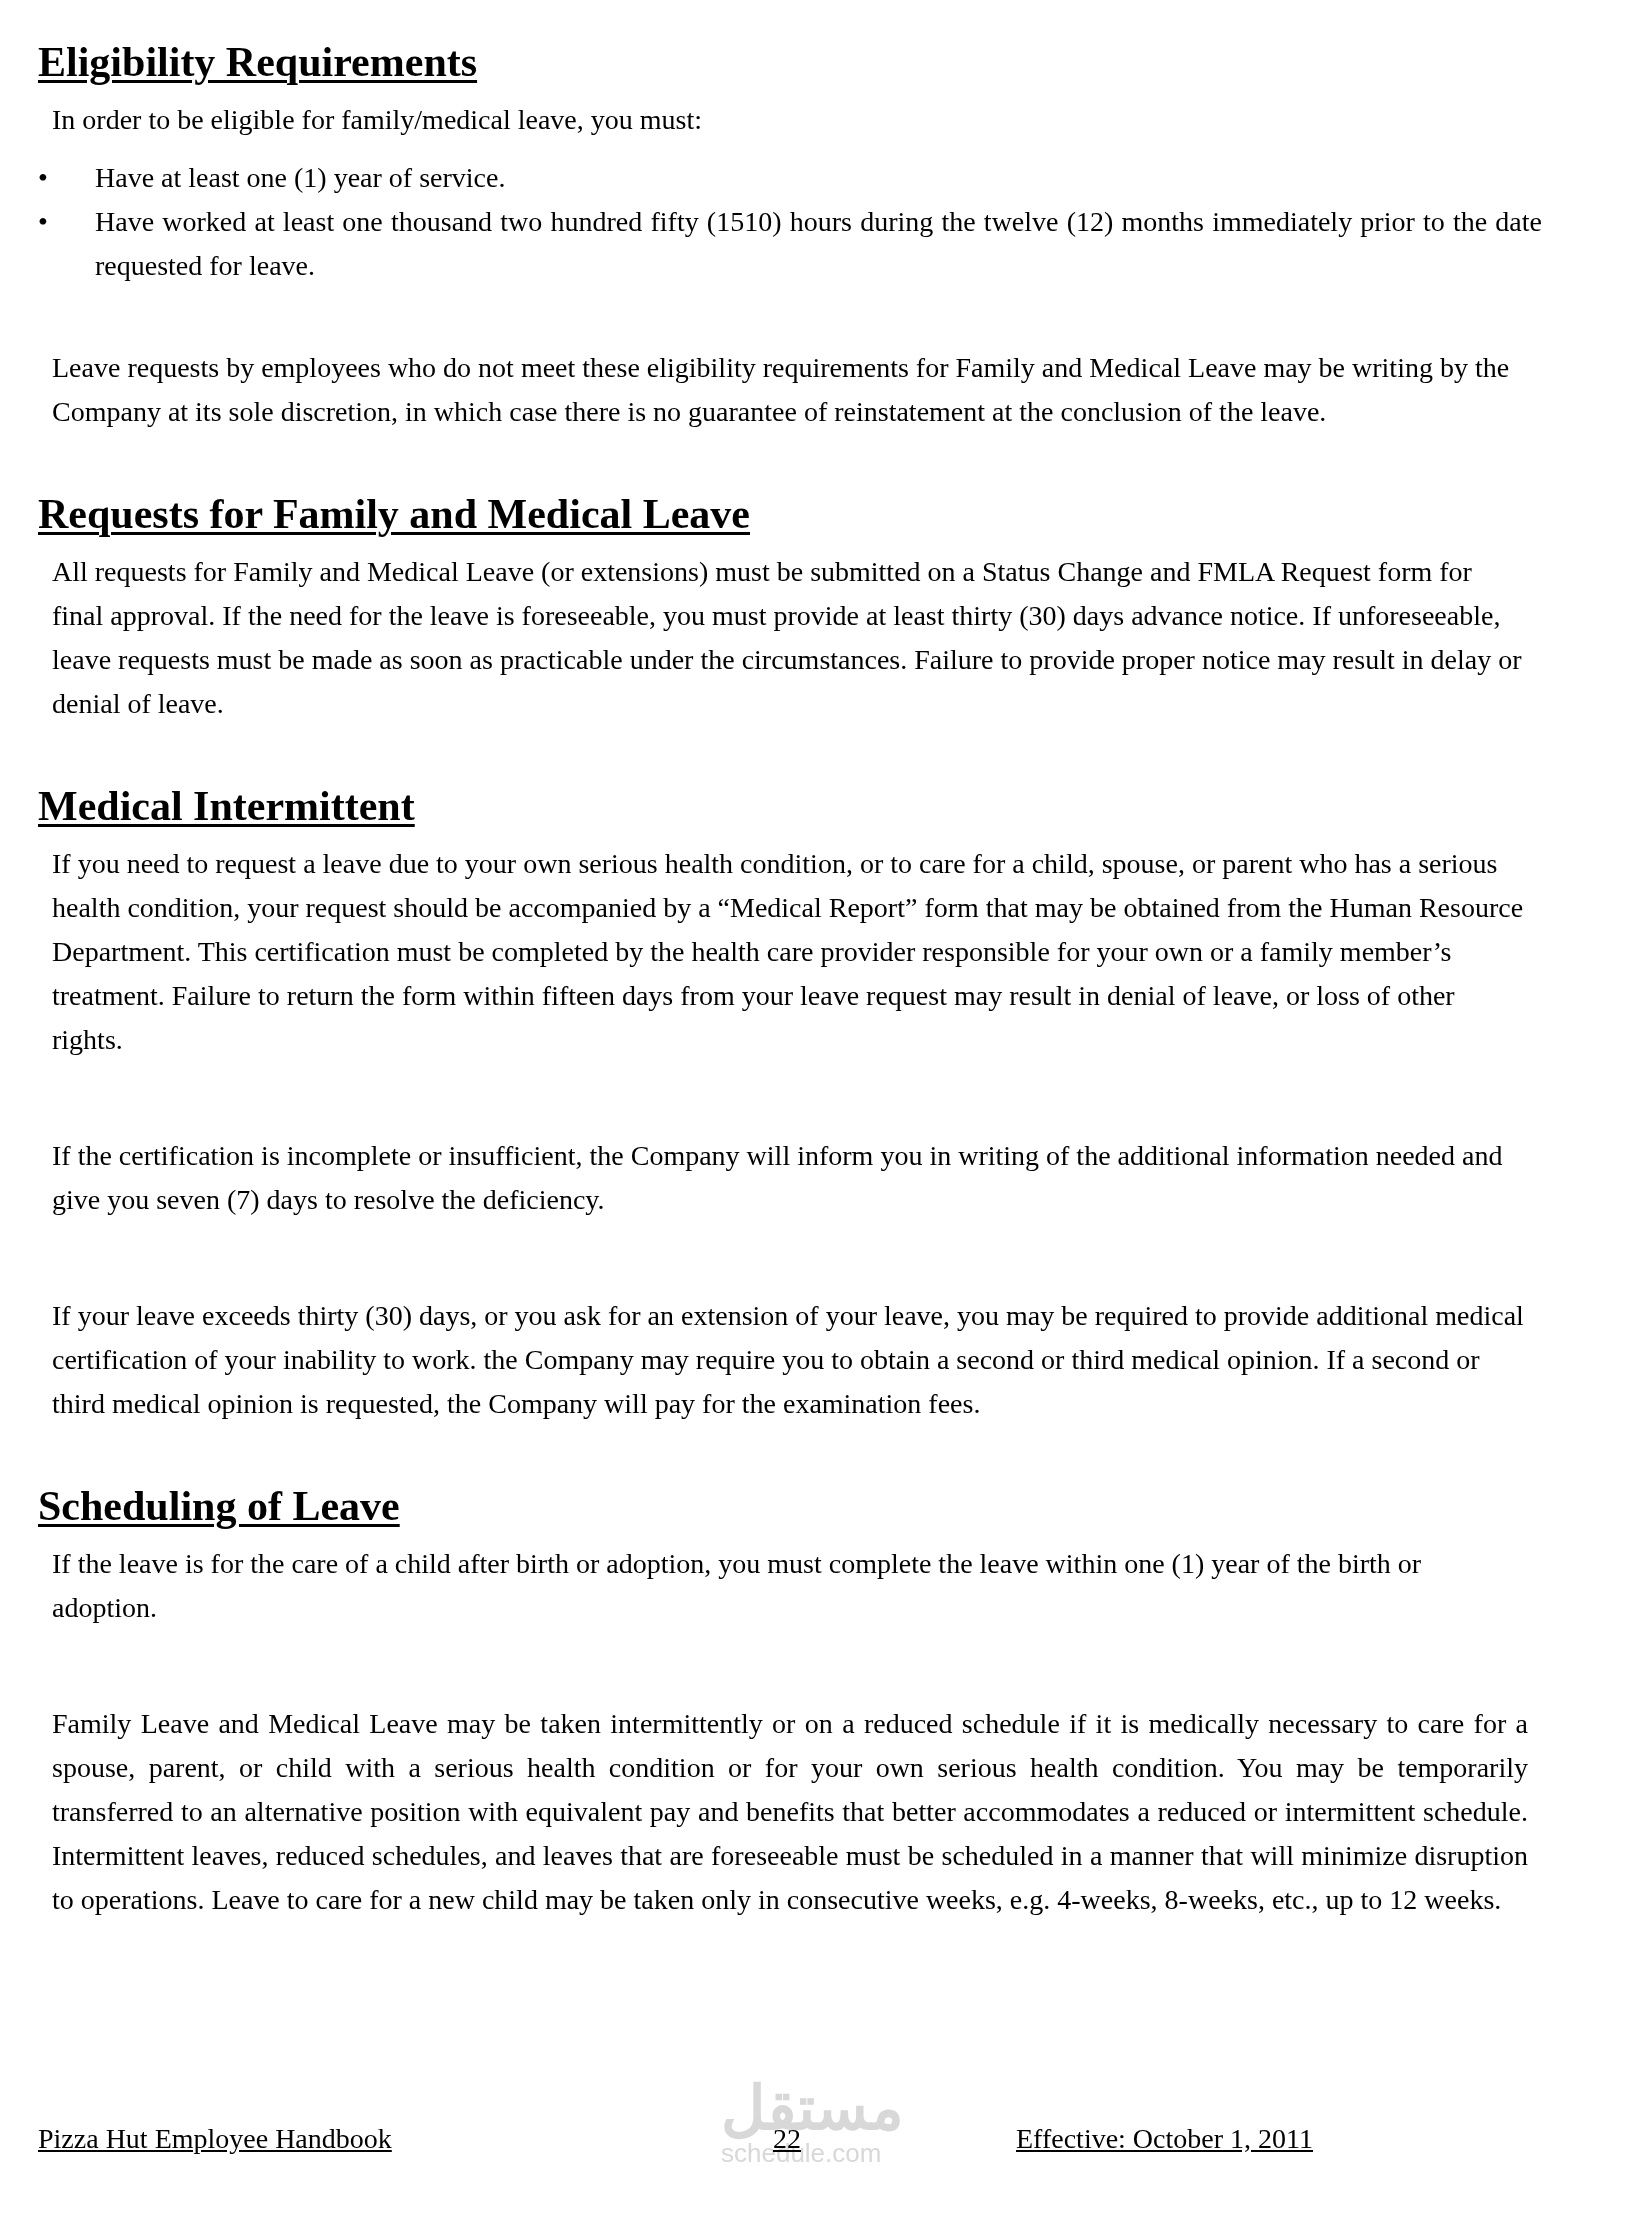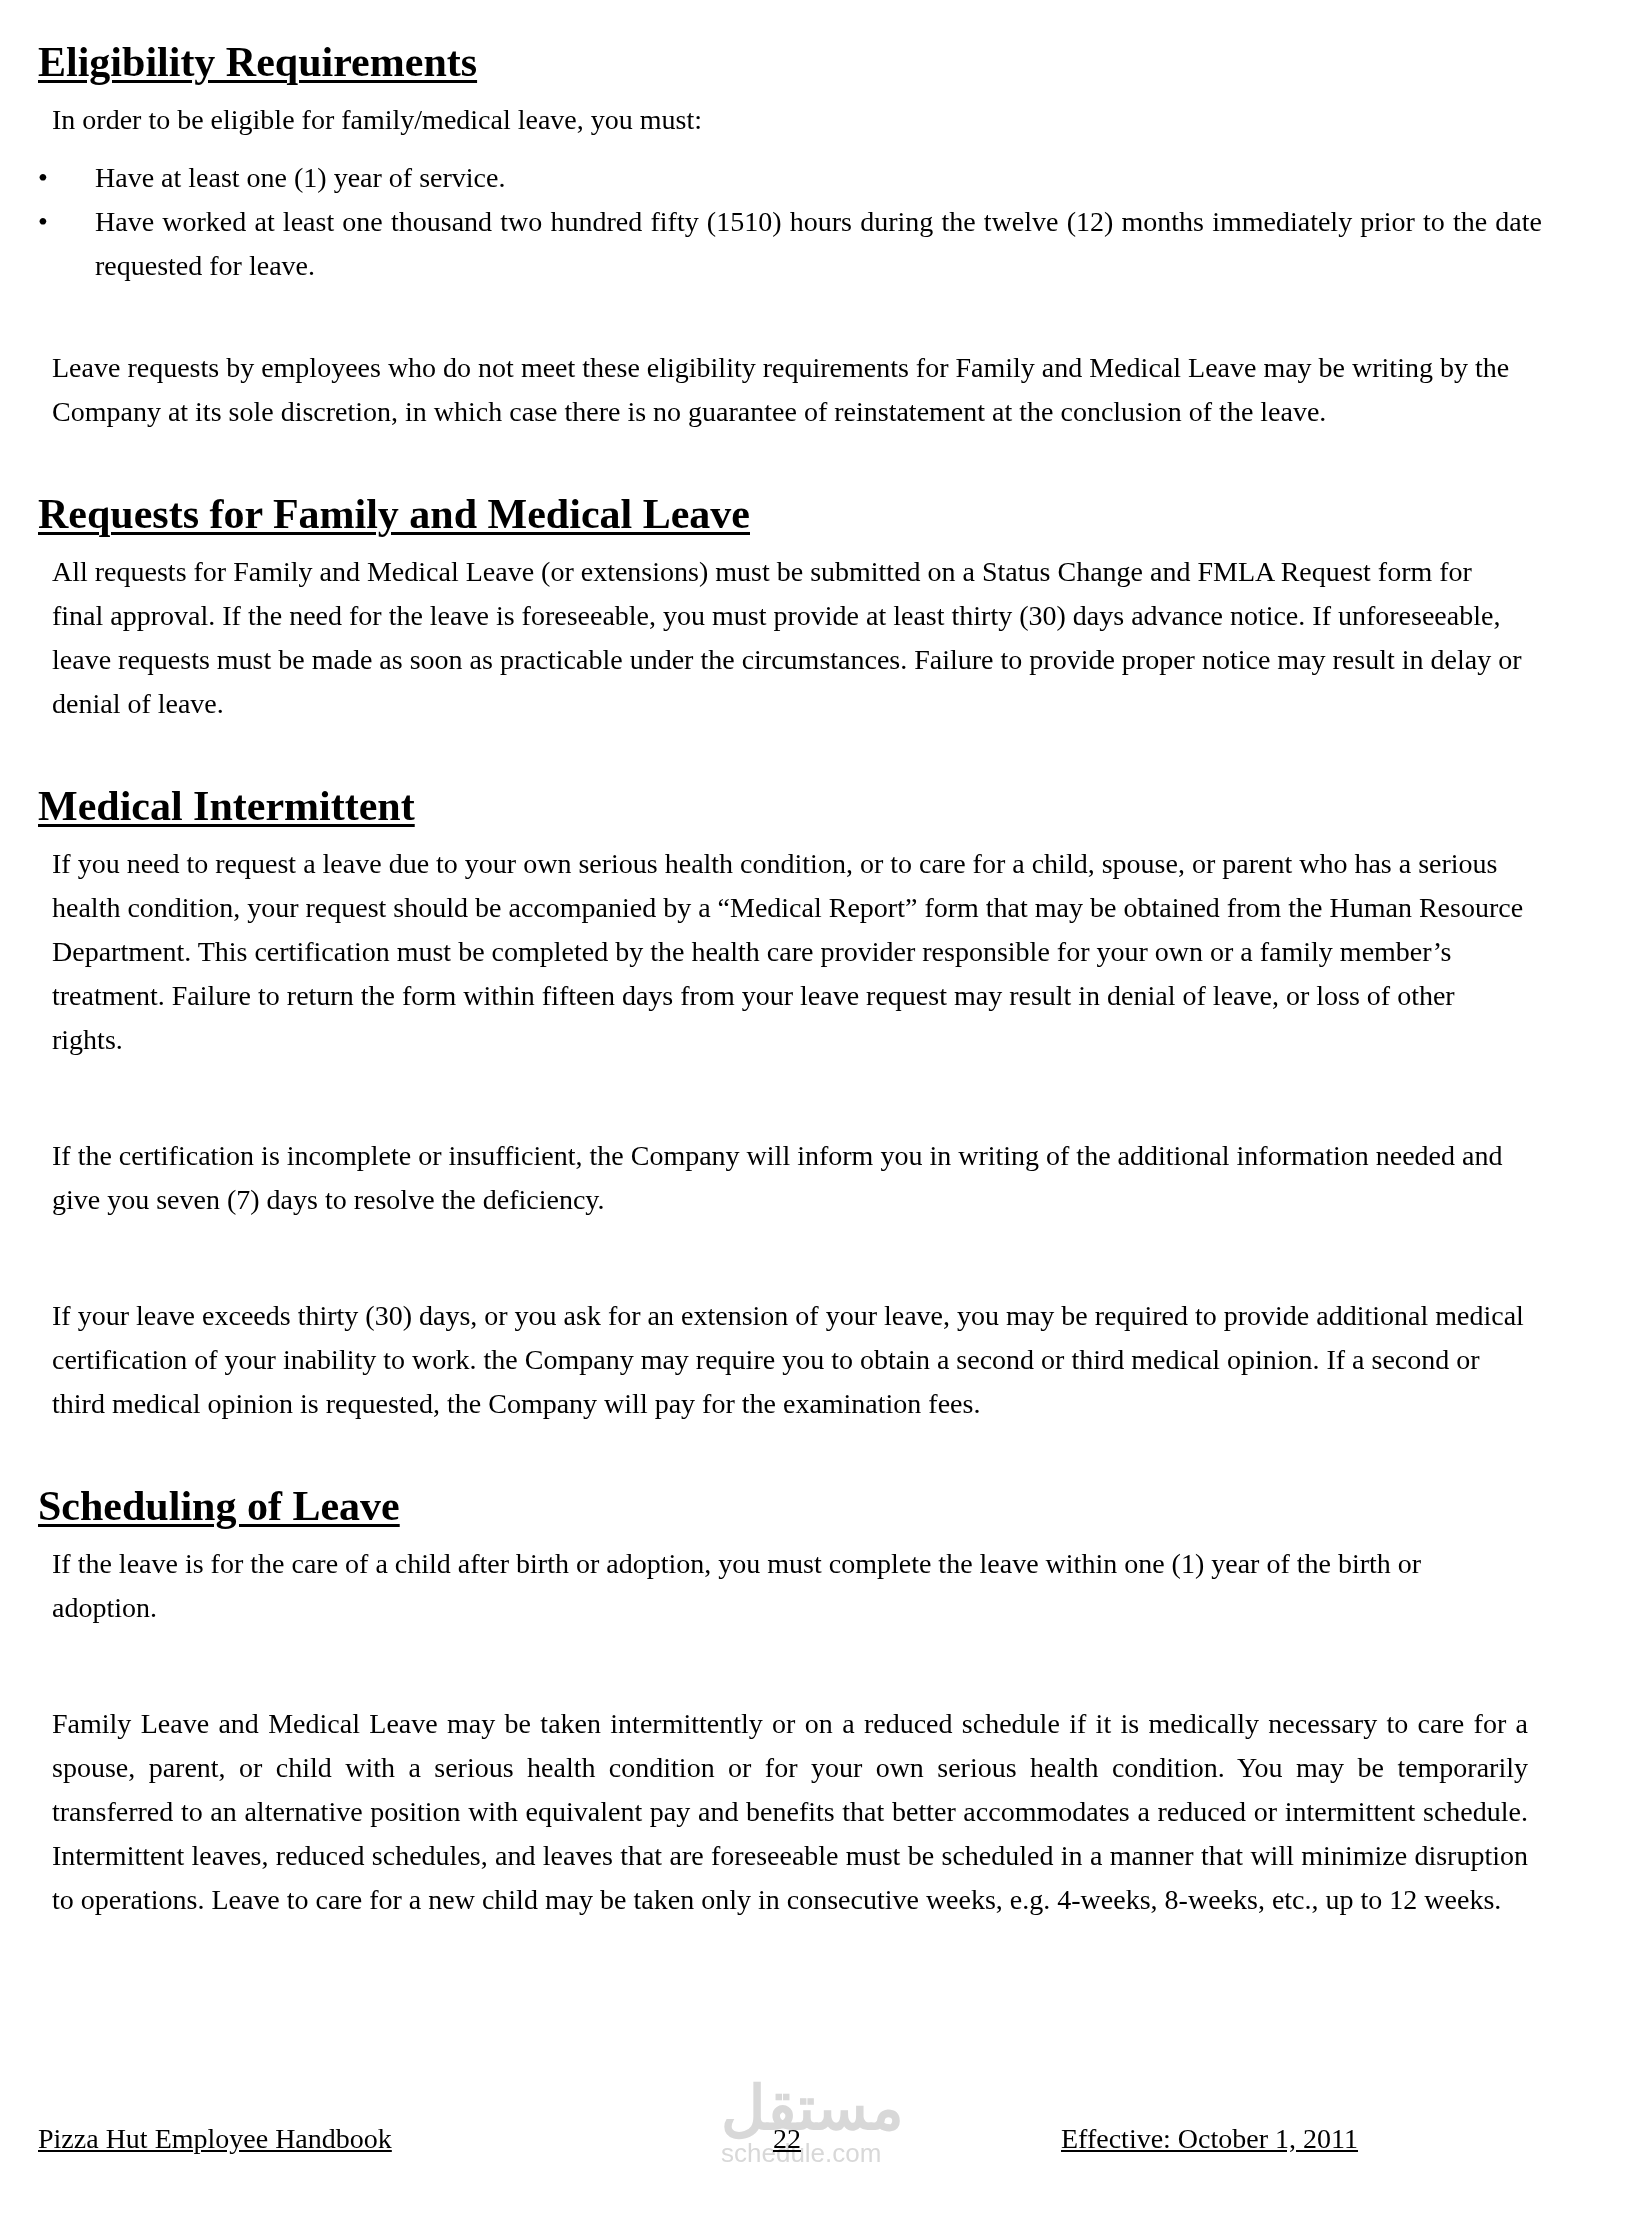--- a/index.html
+++ b/index.html
@@ -11,21 +11,21 @@
        text-underline-offset: 3.8px; margin: 0; }
   p { margin: 14px; }
   .gap { height: 44px; }
   .just { text-align: justify; }
   ul { list-style: none; margin: 0; padding: 0; }
   li { position: relative; padding-left: 57px; text-align: justify; }
   li .bullet { position: absolute; left: 0; top: 0; }
   .footer { position: absolute; top: 2117px; font-size: 28px; line-height: 44px; text-decoration: underline; }
   .f-left { left: 38px; }
   .f-page { left: 773px; }
-  .f-right { left: 1016px; margin-left: 45px; }
+  .f-right { left: 1016px; }
   .watermark { position: absolute; left: 721px; top: 2078px; width: 207px; 
                color: #d8d8d8; font-family: "Liberation Sans", sans-serif; }
   .wm-ar { font-size: 61px; line-height: 61px; font-weight: bold; }
   .wm-en { font-size: 26px; line-height: 28px; }
 </style>
 </head>
 <body>
 
 <div class="page">
 

